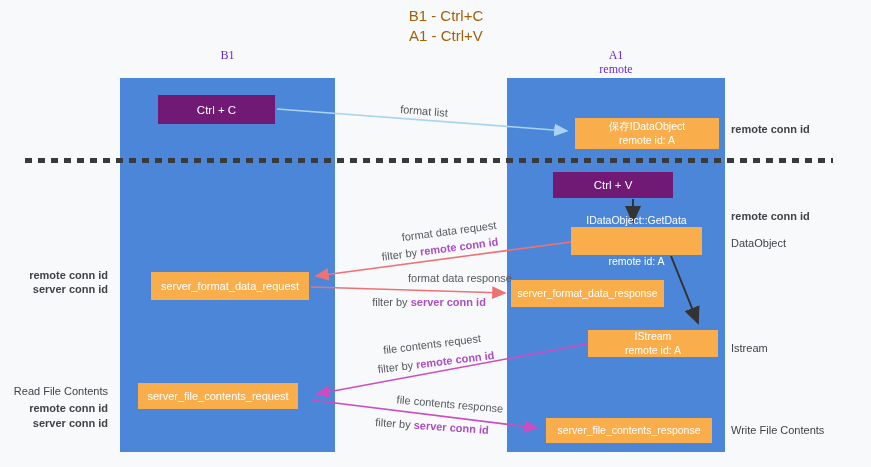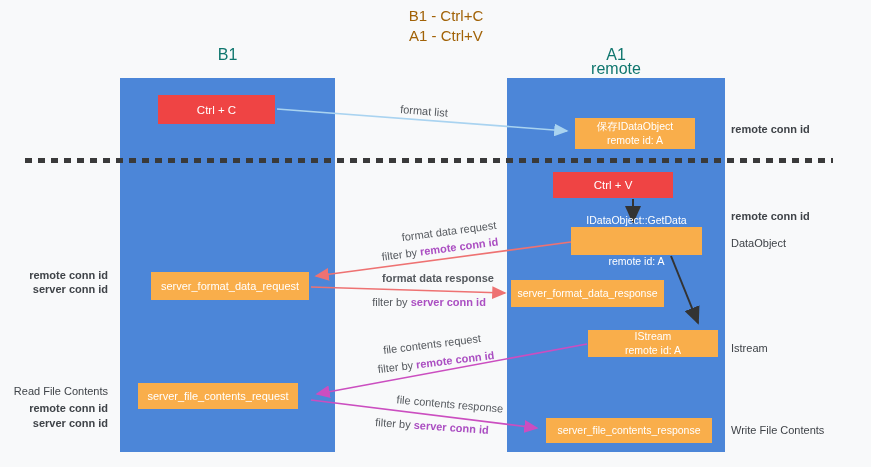--- a/index.html
+++ b/index.html
@@ -21,37 +21,37 @@
   }
   .lane{
     position:absolute;top:78px;height:374px;
     background:#4c86d8;
   }
   .lane-b1{left:120px;width:215px;}
   .lane-a1{left:507px;width:218px;}
   .lane-header{
     position:absolute;top:48px;
     text-align:center;
-    font-size:16px;line-height:14px;color:#0f766e;
+    font-size:12px;line-height:14px;color:#6d28d9;font-family:Liberation Serif, serif;
   }
   .lane-header-b1{left:120px;width:215px;}
   .lane-header-a1{left:507px;width:218px;}
   .dashed-line{
     position:absolute;left:25px;top:158px;width:808px;height:5px;
     background:repeating-linear-gradient(90deg,#3a3a3a 0 7px,transparent 7px 13px);
   }
   .box{
     position:absolute;
     display:flex;flex-direction:column;align-items:center;justify-content:center;
     color:#ffffff;text-align:center;white-space:nowrap;
   }
-  .box-green{background:#ef4444;font-size:11.5px;}
+  .box-green{background:#701a75;font-size:11.5px;}
   .box-orange{background:#f9ae4b;font-size:10.5px;line-height:1.3;}
   .b-ctrl-c{left:158px;top:95px;width:117px;height:29px;}
-  .b-save{left:575px;top:118px;width:120px;height:31px;}
+  .b-save{left:575px;top:118px;width:144px;height:31px;}
   .b-ctrl-v{left:553px;top:172px;width:120px;height:26px;}
   .b-getdata{left:571px;top:227px;width:131px;height:28px;gap:27px;}
   .b-fmt-req{left:151px;top:272px;width:158px;height:28px;font-size:11px;}
   .b-fmt-resp{left:511px;top:280px;width:153px;height:27px;}
   .b-istream{left:588px;top:330px;width:130px;height:27px;}
   .b-file-req{left:138px;top:383px;width:160px;height:26px;font-size:11px;}
   .b-file-resp{left:546px;top:418px;width:166px;height:25px;}
   .albl{
     position:absolute;white-space:nowrap;
     font-size:11px;color:#55595e;
@@ -153,21 +153,21 @@
     <span>server_file_contents_response</span>
   </div>
 
   <div class="albl" style="left:424px;top:111px;--r:4.5deg;">format list</div>
 
   <div class="albl" style="left:449px;top:231px;--r:-7.5deg;">format data request</div>
   <div class="albl" style="left:440px;top:249px;--r:-7.5deg;">
     <span>filter by </span><span class="key-purple">remote conn id</span>
   </div>
 
-  <div class="albl" style="left:438px;top:278px;font-weight:bold;">format data response</div>
+  <div class="albl" style="left:460px;top:278px;">format data response</div>
   <div class="albl" style="left:429px;top:302px;">
     <span>filter by </span><span class="key-purple">server conn id</span>
   </div>
 
   <div class="albl" style="left:432px;top:344px;--r:-7deg;">file contents request</div>
   <div class="albl" style="left:436px;top:362px;--r:-7deg;">
     <span>filter by </span><span class="key-purple">remote conn id</span>
   </div>
 
   <div class="albl" style="left:450px;top:404px;--r:5deg;">file contents response</div>

